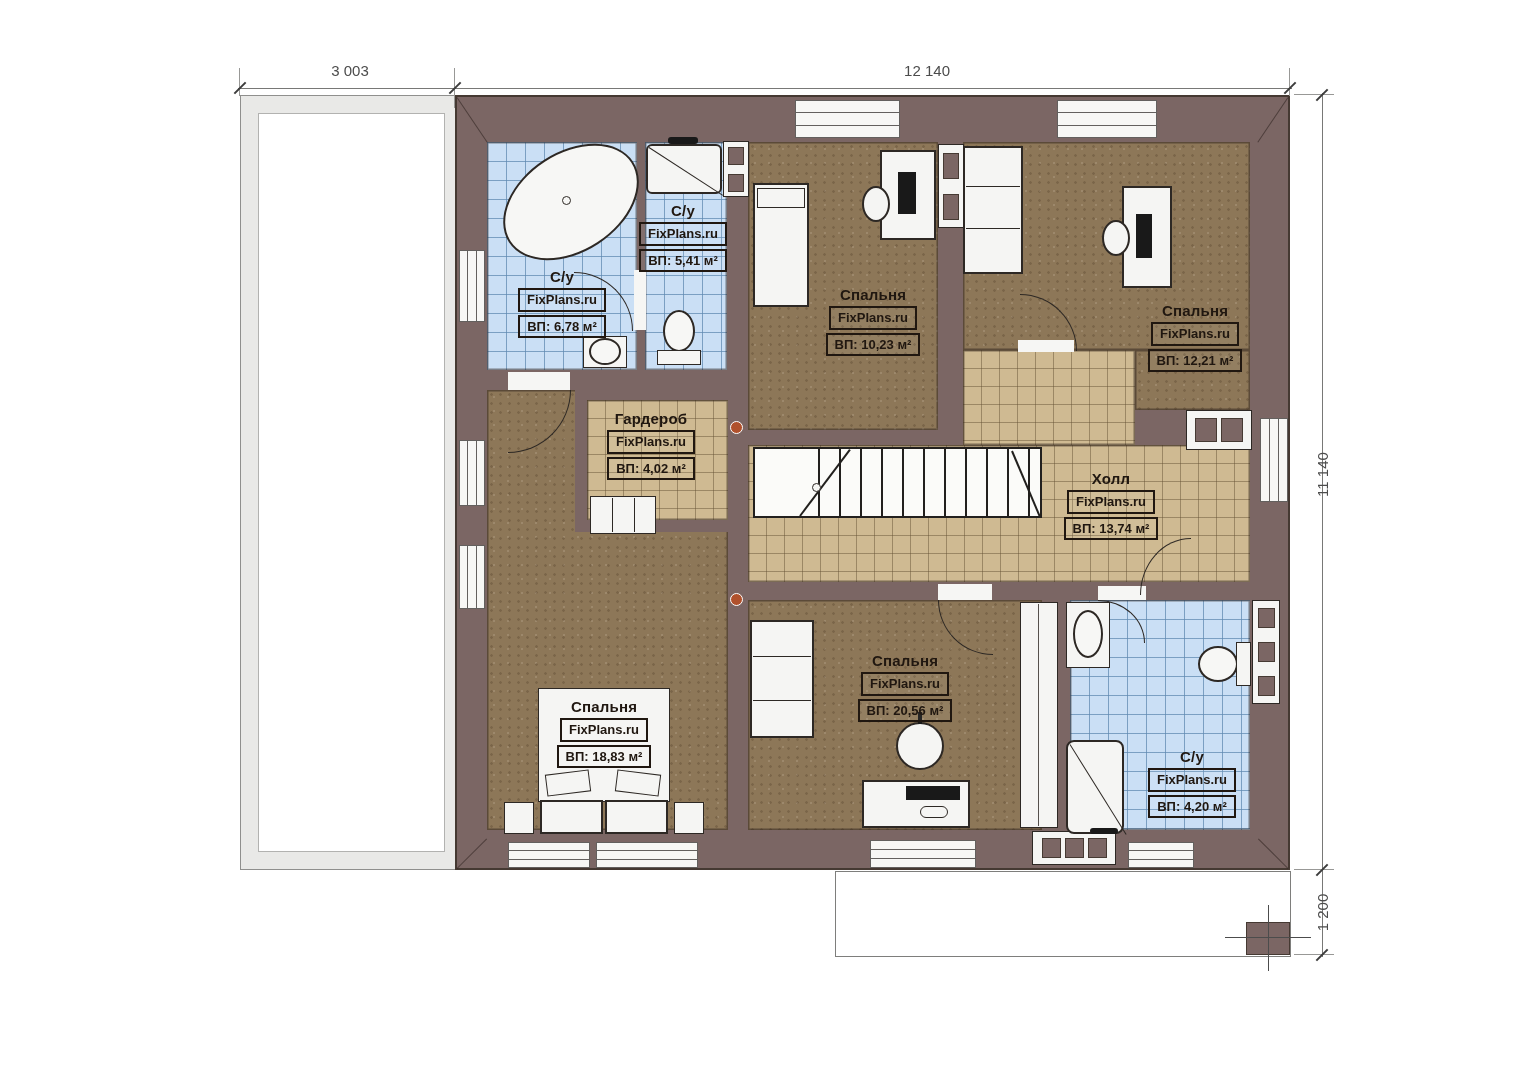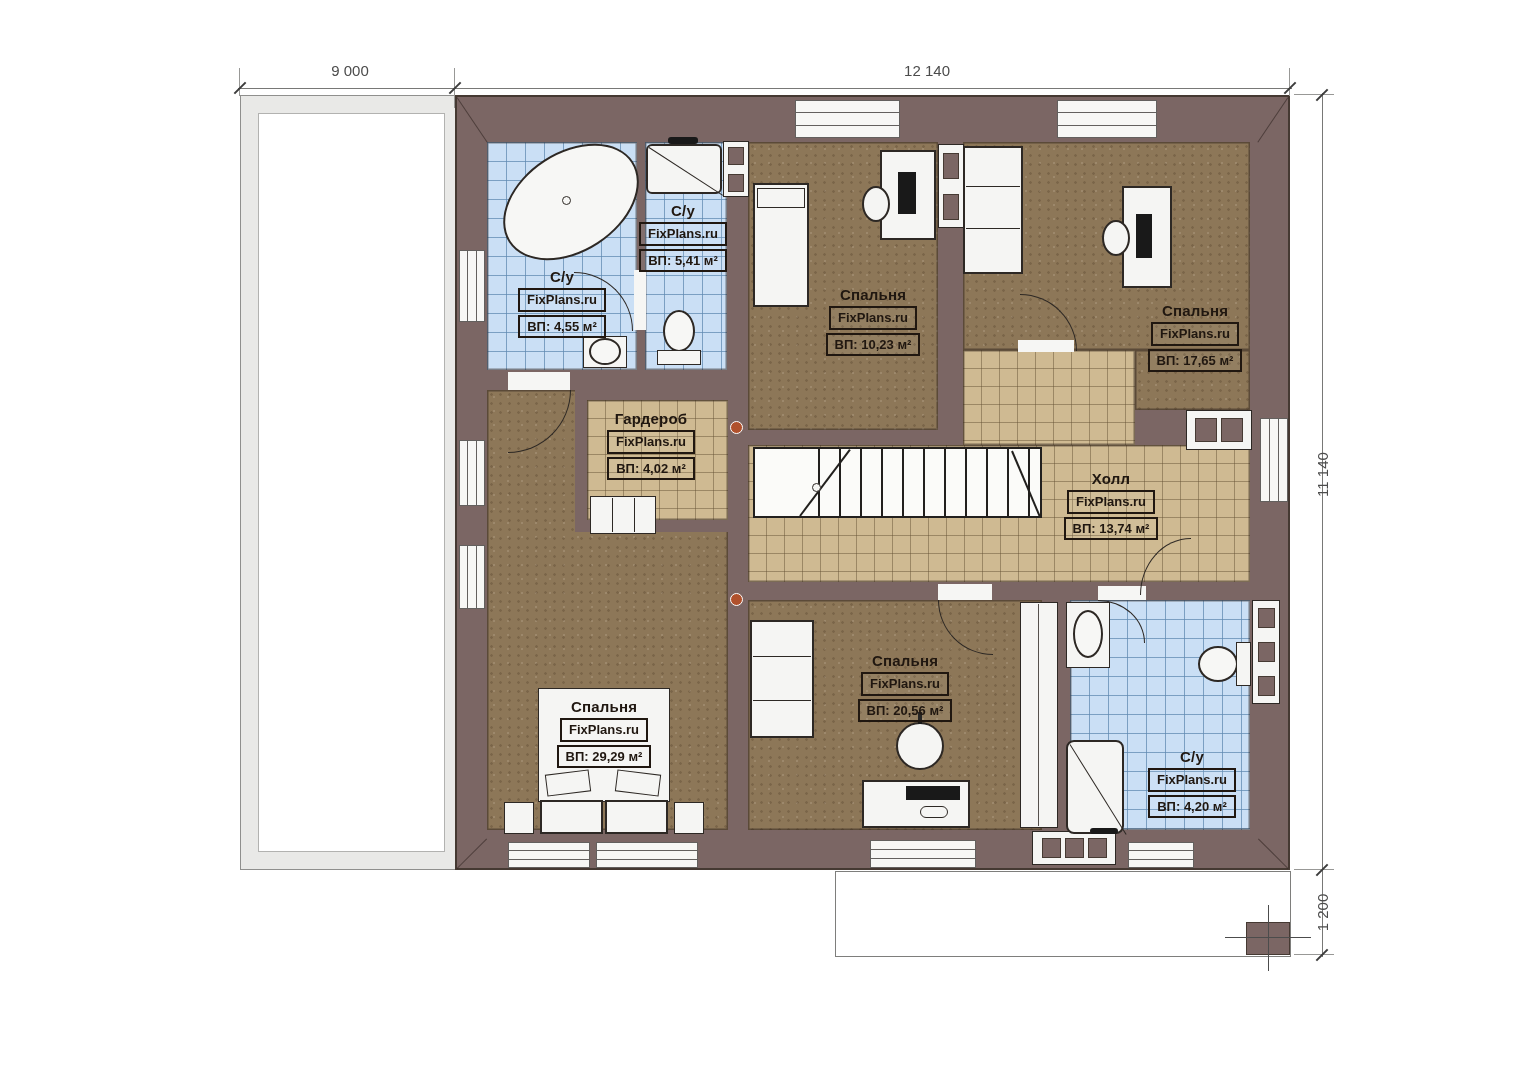--- a/index.html
+++ b/index.html
@@ -183,71 +183,71 @@
   <div class="abs" style="left:938px;top:600px;width:54px;height:54px;border-left:1.6px solid #2d2824;border-bottom:1.6px solid #2d2824;border-bottom-left-radius:100%"></div>
   <div class="abs" style="left:1140px;top:538px;width:50px;height:56px;border-left:1.6px solid #2d2824;border-top:1.6px solid #2d2824;border-top-left-radius:100%"></div>
   <div class="abs" style="left:1098px;top:600px;width:46px;height:42px;border-top:1.6px solid #2d2824;border-right:1.6px solid #2d2824;border-top-right-radius:100%"></div>
 
   <div class="abs dot" style="left:730px;top:421px;width:13px;height:13px"></div>
   <div class="abs dot" style="left:730px;top:593px;width:13px;height:13px"></div>
 
   <div class="abs room-label" style="left:492px;top:268px;width:140px">
     <span class="rname">С/у</span>
     <span class="rbox">FixPlans.ru</span>
-    <span class="rbox">ВП: 4,55 м²</span>
+    <span class="rbox">ВП: 6,78 м²</span>
   </div>
   <div class="abs room-label" style="left:627px;top:202px;width:112px">
     <span class="rname">С/у</span>
     <span class="rbox">FixPlans.ru</span>
     <span class="rbox">ВП: 5,41 м²</span>
   </div>
   <div class="abs room-label" style="left:808px;top:286px;width:130px">
     <span class="rname">Спальня</span>
     <span class="rbox">FixPlans.ru</span>
     <span class="rbox">ВП: 10,23 м²</span>
   </div>
   <div class="abs room-label" style="left:1132px;top:302px;width:126px">
     <span class="rname">Спальня</span>
     <span class="rbox">FixPlans.ru</span>
-    <span class="rbox">ВП: 17,65 м²</span>
+    <span class="rbox">ВП: 12,21 м²</span>
   </div>
   <div class="abs room-label" style="left:586px;top:410px;width:130px">
     <span class="rname">Гардероб</span>
     <span class="rbox">FixPlans.ru</span>
     <span class="rbox">ВП: 4,02 м²</span>
   </div>
   <div class="abs room-label" style="left:1046px;top:470px;width:130px">
     <span class="rname">Холл</span>
     <span class="rbox">FixPlans.ru</span>
     <span class="rbox">ВП: 13,74 м²</span>
   </div>
   <div class="abs room-label" style="left:540px;top:698px;width:128px">
     <span class="rname">Спальня</span>
     <span class="rbox">FixPlans.ru</span>
-    <span class="rbox">ВП: 29,29 м²</span>
+    <span class="rbox">ВП: 18,83 м²</span>
   </div>
   <div class="abs room-label" style="left:840px;top:652px;width:130px">
     <span class="rname">Спальня</span>
     <span class="rbox">FixPlans.ru</span>
     <span class="rbox">ВП: 20,56 м²</span>
   </div>
   <div class="abs room-label" style="left:1128px;top:748px;width:128px">
     <span class="rname">С/у</span>
     <span class="rbox">FixPlans.ru</span>
     <span class="rbox">ВП: 4,20 м²</span>
   </div>
 
   <div class="abs dimline-h" style="left:238px;top:88px;width:1054px;height:0"></div>
   <div class="abs extl" style="left:239px;top:68px;width:1px;height:28px"></div>
   <div class="abs extl" style="left:454px;top:68px;width:1px;height:40px"></div>
   <div class="abs extl" style="left:1289px;top:68px;width:1px;height:28px"></div>
   <div class="abs tick" style="left:232px;top:87px"></div>
   <div class="abs tick" style="left:447px;top:87px"></div>
   <div class="abs tick" style="left:1282px;top:87px"></div>
-  <div class="abs dim" style="left:280px;top:62px;width:140px;text-align:center">9 000</div>
+  <div class="abs dim" style="left:280px;top:62px;width:140px;text-align:center">3 003</div>
   <div class="abs dim" style="left:800px;top:62px;width:150px;text-align:right">12 140</div>
 
   <div class="abs dimline-v" style="left:1322px;top:93px;width:0;height:864px"></div>
   <div class="abs extl" style="left:1294px;top:94px;width:40px;height:1px"></div>
   <div class="abs extl" style="left:1294px;top:869px;width:40px;height:1px"></div>
   <div class="abs extl" style="left:1294px;top:954px;width:40px;height:1px"></div>
   <div class="abs tick" style="left:1314px;top:94px"></div>
   <div class="abs tick" style="left:1314px;top:869px"></div>
   <div class="abs tick" style="left:1314px;top:954px"></div>
   <div class="abs dim" style="left:1292px;top:466px;width:60px;text-align:center;transform:rotate(-90deg)">11 140</div>

